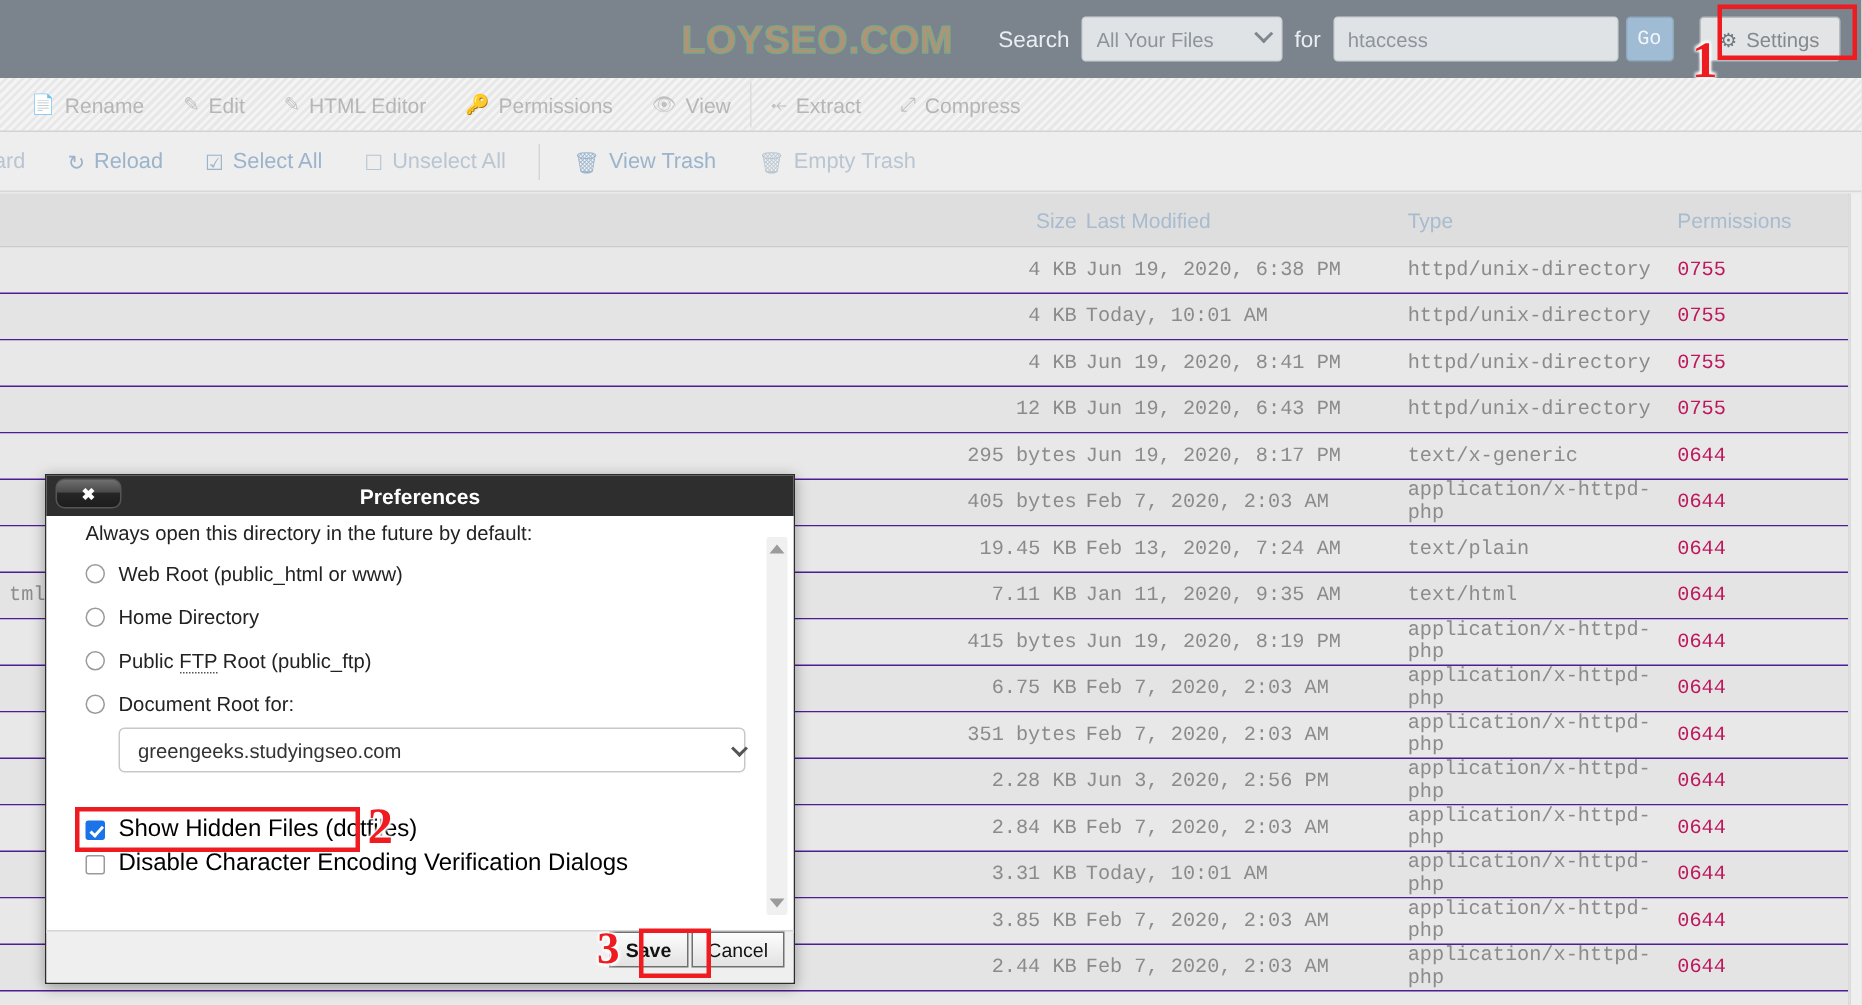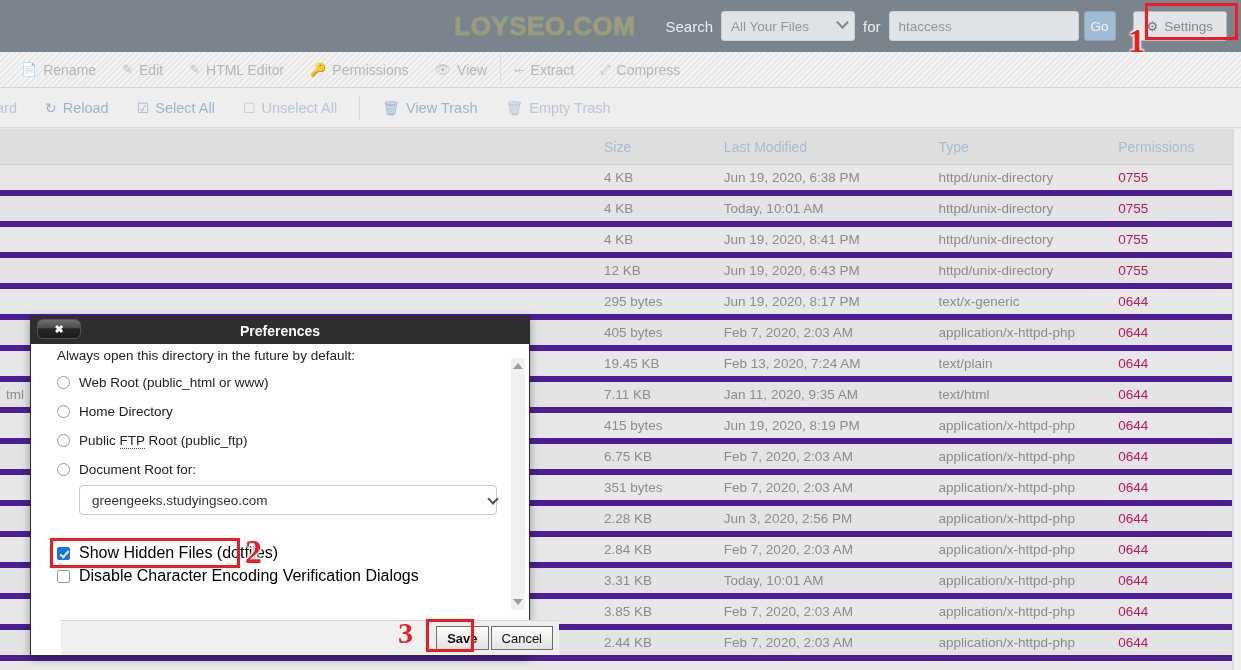--- a/index.html
+++ b/index.html
@@ -43,21 +43,21 @@
   .for-label { color: #e9eef2; font-size: 15px; margin: 0 8px; }
   .search-input {
     width: 190px; height: 30px; border: 1px solid #cfd4d8; border-radius: 3px;
     background: #dfe3e6; color: #8d959c; font-size: 13.5px; padding: 0 9px;
     font-family: "Liberation Sans", sans-serif; outline: none;
   }
   .go-btn {
     margin-left: 5px; width: 32px; height: 30px;
     background: #9fbcd4; border: 1px solid #8fa8bd; border-radius: 3px;
     color: #f2f6f9; font-size: 13.5px; cursor: pointer;
-    font-family: Liberation Sans, sans-serif;
+    font-family: Liberation Mono, monospace;
   }
   .settings-btn {
     margin-left: 17px; margin-right: 14px;
     height: 30px; padding: 0 13px;
     background: #e3e4e5; border: 1px solid #b9bcbf; border-radius: 3px;
     color: #82898f; font-size: 13.5px; cursor: pointer;
     display: inline-flex; align-items: center; gap: 6px;
     font-family: "Liberation Sans", sans-serif;
   }
   .gear { font-size: 13px; color: #6f7780; }
@@ -100,27 +100,28 @@
   }
   .thead {
     height: 36px; background: #dedede; border-bottom: 1px solid #cdcdcd;
     display: flex; align-items: center;
   }
   .thead .th {
     color: #a8bbcf; font-size: 14px; cursor: pointer; user-select: none;
   }
   .row {
     height: 31px; display: flex; align-items: center;
-    border-bottom: 6px solid #4c1d95;
+    border-bottom: 1px solid #4c1d95;
     background: #e8e8e8;
+    font-family: Liberation Mono, monospace;
   }
   .row.alt { background: #e4e4e4; }
   .c-name  { width: 605px; padding-left: 6px; color: #8d8d8d; font-size: 13.5px;
              white-space: nowrap; overflow: hidden; }
-  .c-size  { width: 120px; padding-right: 18px; color: #8b8b8b; font-size: 13.5px; }
+  .c-size  { width: 120px; text-align: right; padding-right: 6px; color: #8b8b8b; font-size: 13.5px; }
   .c-mod   { width: 215px; padding-left: 0; color: #8b8b8b; font-size: 13.5px; }
   .c-type  { width: 180px; color: #8b8b8b; font-size: 13.5px; }
   .c-perm  { width: 115px; color: #be185d; font-size: 13.5px; }
   .thead .c-size { color: #a8bbcf; }
   .thead .c-mod, .thead .c-type, .thead .c-perm { color: #a8bbcf; }
   .gutter {
     position: absolute; right: 0; top: 129px; width: 8px; height: 541px;
     background: #efefef; border-left: 1px solid #d9d9d9;
   }
   .rowrule { position:absolute; right:8px; top:129px; width:1px; height:541px; background:#d9d9d9; }
@@ -192,22 +193,22 @@
   }
   .arr {
     position: absolute; left: 2px; width: 0; height: 0;
     border-left: 5px solid transparent; border-right: 5px solid transparent;
   }
   .arr.up { top: 5px; border-bottom: 6px solid #9b9b9b; }
   .arr.down { bottom: 5px; border-top: 6px solid #9b9b9b; }
   .dlg-footer {
     position: absolute; left: 0; bottom: 0; width: 498px; height: 35px;
     background: #efefef; border-top: 1px solid #d6d6d6;
-    display: flex; align-items: center; justify-content: flex-end;
-    padding-right: 6px; gap: 0px; margin-left: 30px;
+    display: flex; justify-content: flex-end;
+    padding-right: 6px; gap: 0px;
   }
   .btn-save, .btn-cancel {
     height: 24px; min-width: 52px; padding: 0 10px;
     border: 1px solid #707070; background: linear-gradient(#fdfdfd, #e2e2e2);
     font-size: 13px; color: #111; cursor: pointer;
     font-family: "Liberation Sans", sans-serif;
   }
   .btn-save { font-weight: bold; margin-right: 2px; }
 
   

